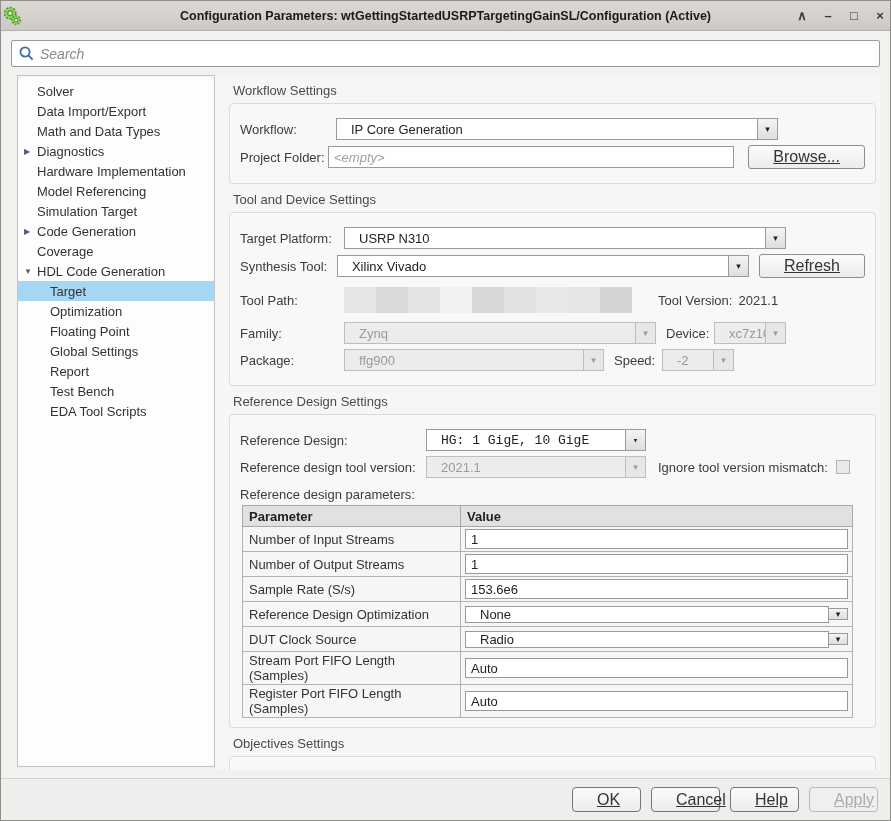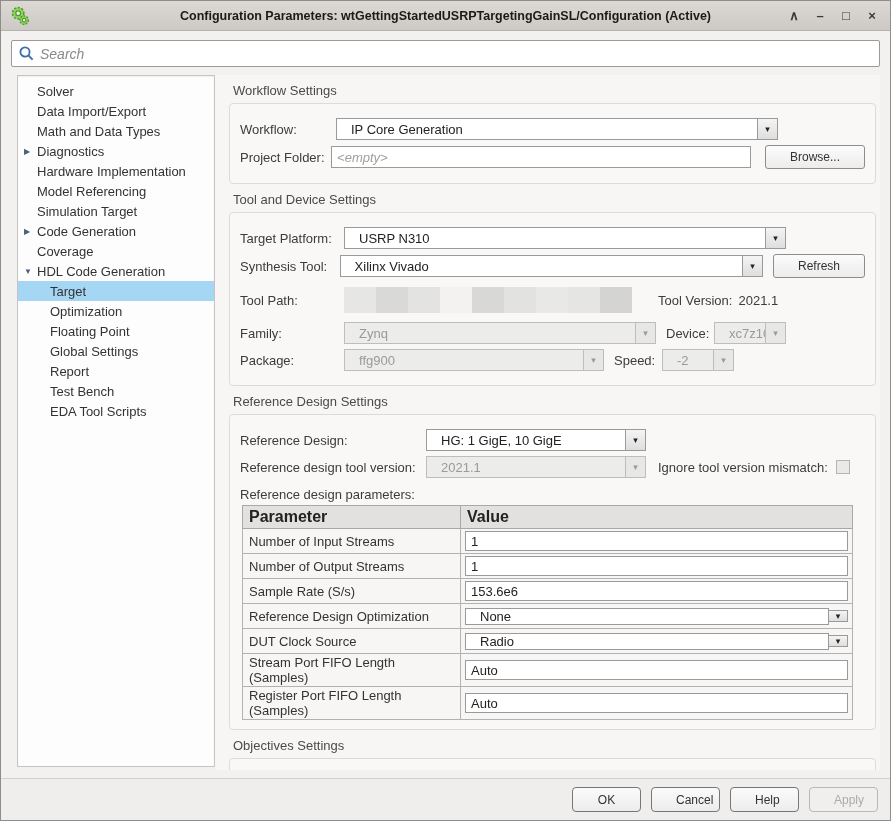--- a/index.html
+++ b/index.html
@@ -6,21 +6,21 @@
   html,body { width:891px; height:821px; font-family:"Liberation Sans", sans-serif; }
   body { background:#e8e6e3; }
   .window {
     width:891px; height:821px; display:flex; flex-direction:column;
     border:1px solid #8f8d89; background:#f4f3f1; overflow:hidden;
   }
   
   .titlebar {
     height:30px; flex:0 0 30px; display:flex; align-items:center;
     background:linear-gradient(#dcd9d4,#cdc9c4);
-    border-bottom:1px solid #b5b1ac; padding:0 8px; position:relative;
+    border-bottom:1px solid #b5b1ac; padding:0 0; position:relative;
   }
   .app-icon { width:22px; height:22px; flex:0 0 22px; }
   .title-text {
     position:absolute; left:0; right:0; text-align:center;
     font-size:12.5px; font-weight:bold; color:#1a1a1a; pointer-events:none;
   }
   .win-controls { margin-left:auto; display:flex; gap:6px; z-index:2; }
   .win-btn {
     width:20px; height:20px; display:flex; align-items:center; justify-content:center;
     font-size:13px; font-weight:bold; color:#3a3a3a; cursor:default;
@@ -74,35 +74,35 @@
   }
   .combo.attached .cbtn { margin-left:-1px; }
   .combo.disabled .cfield { background:#ececeb; color:#9a9a9a; border-color:#bdbdbd; }
   .combo.disabled .cbtn { color:#9a9a9a; border-color:#bdbdbd; background:#e7e7e6; }
   .tinput {
     height:22px; border:1px solid #9a9a9a; background:#fff; font-size:13px; color:#222;
     padding:0 5px; font-family:"Liberation Sans", sans-serif; outline:none;
   }
   .tinput::placeholder { color:#a0a0a0; font-style:italic; }
   .pushbtn {
-    height:24px; padding:0 24px; font-size:12px; color:#333;
+    height:24px; padding:0 24px; font-size:16px; color:#333;
     background:linear-gradient(#fbfbfb,#ececec); border:1px solid #8d8d8d; border-radius:3px;
-    font-family:"Liberation Sans", sans-serif; cursor:default;
+    font-family:"Liberation Sans", sans-serif; cursor:default;text-decoration:underline;
   }
   
   .redacted { display:flex; height:26px; }
   .redacted span { width:32px; height:26px; }
   
   .checkbox {
     width:14px; height:14px; border:1px solid #b5b5b5; background:#e9e9e8; display:inline-block;
   }
   
   .ptable { border-collapse:collapse; width:611px; margin-left:2px; }
   .ptable th {
-    background:#e2e1e0; border:1px solid #a8a8a8; font-size:16px; text-align:left;
+    background:#e2e1e0; border:1px solid #a8a8a8; font-size:13px; text-align:left;
     color:#222; padding:2px 6px; height:21px; font-weight:bold;
   }
   .ptable td { border:1px solid #b2b2b2; font-size:13px; color:#333; padding:1px 4px; height:25px; background:#f7f6f5; }
   .ptable td.pname { padding:1px 6px; }
   .ptable td .tinput { width:100%; height:20px; }
   .ptable td .combo { height:21px;align-items:center; }
   .ptable td .combo .cbtn { width:20px; flex:0 0 20px; }
   
   .footer {
     flex:0 0 42px; background:#efeeec; border-top:1px solid #d2d1cf;
@@ -275,21 +275,21 @@
             <span class="cfield">-2</span>
             <span class="cbtn">▾</span>
           </div>
         </div>
       </div>
 
       <div class="section-heading">Reference Design Settings</div>
       <div class="groupbox">
         <div class="frow">
           <span class="flabel" style="width:186px;">Reference Design:</span>
-          <div class="combo attached" style="width:220px;">
+          <div class="combo attached" style="width:220px;font-family:Liberation Mono, monospace;">
             <span class="cfield">HG: 1 GigE, 10 GigE</span>
             <span class="cbtn">▾</span>
           </div>
         </div>
         <div class="frow">
           <span class="flabel" style="width:186px;">Reference design tool version:</span>
           <div class="combo attached disabled" style="width:220px;">
             <span class="cfield">2021.1</span>
             <span class="cbtn">▾</span>
           </div>

